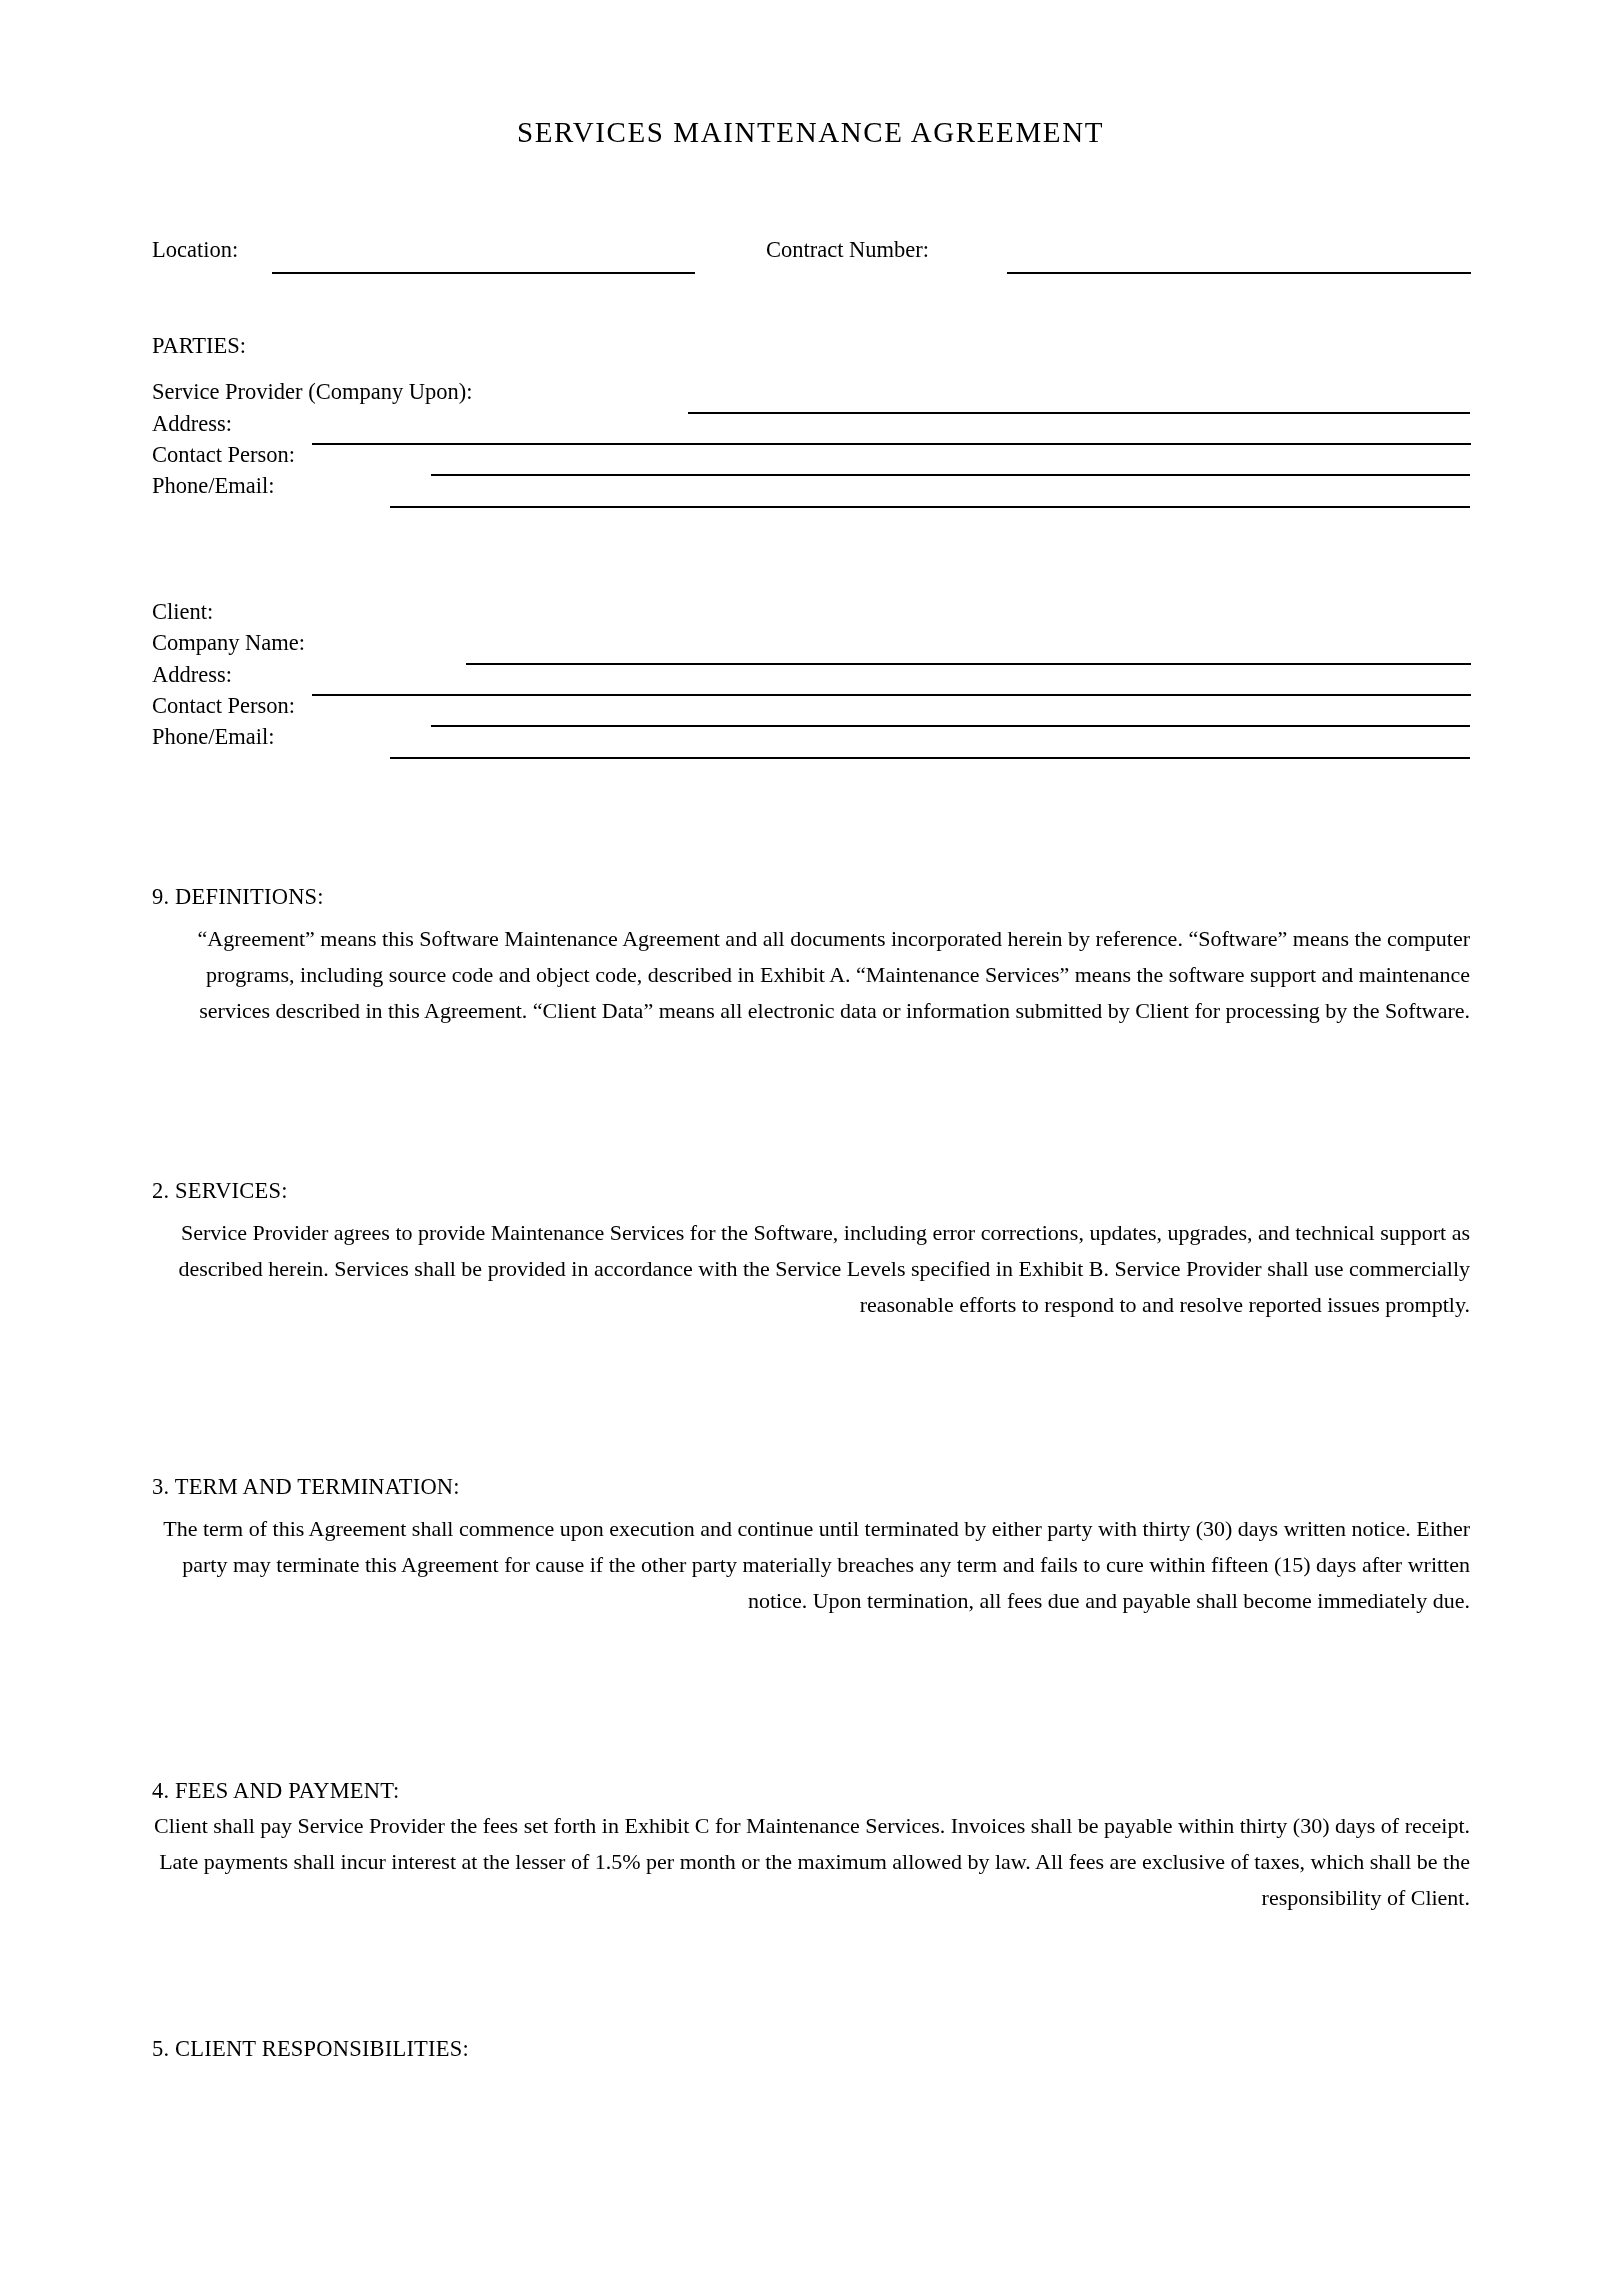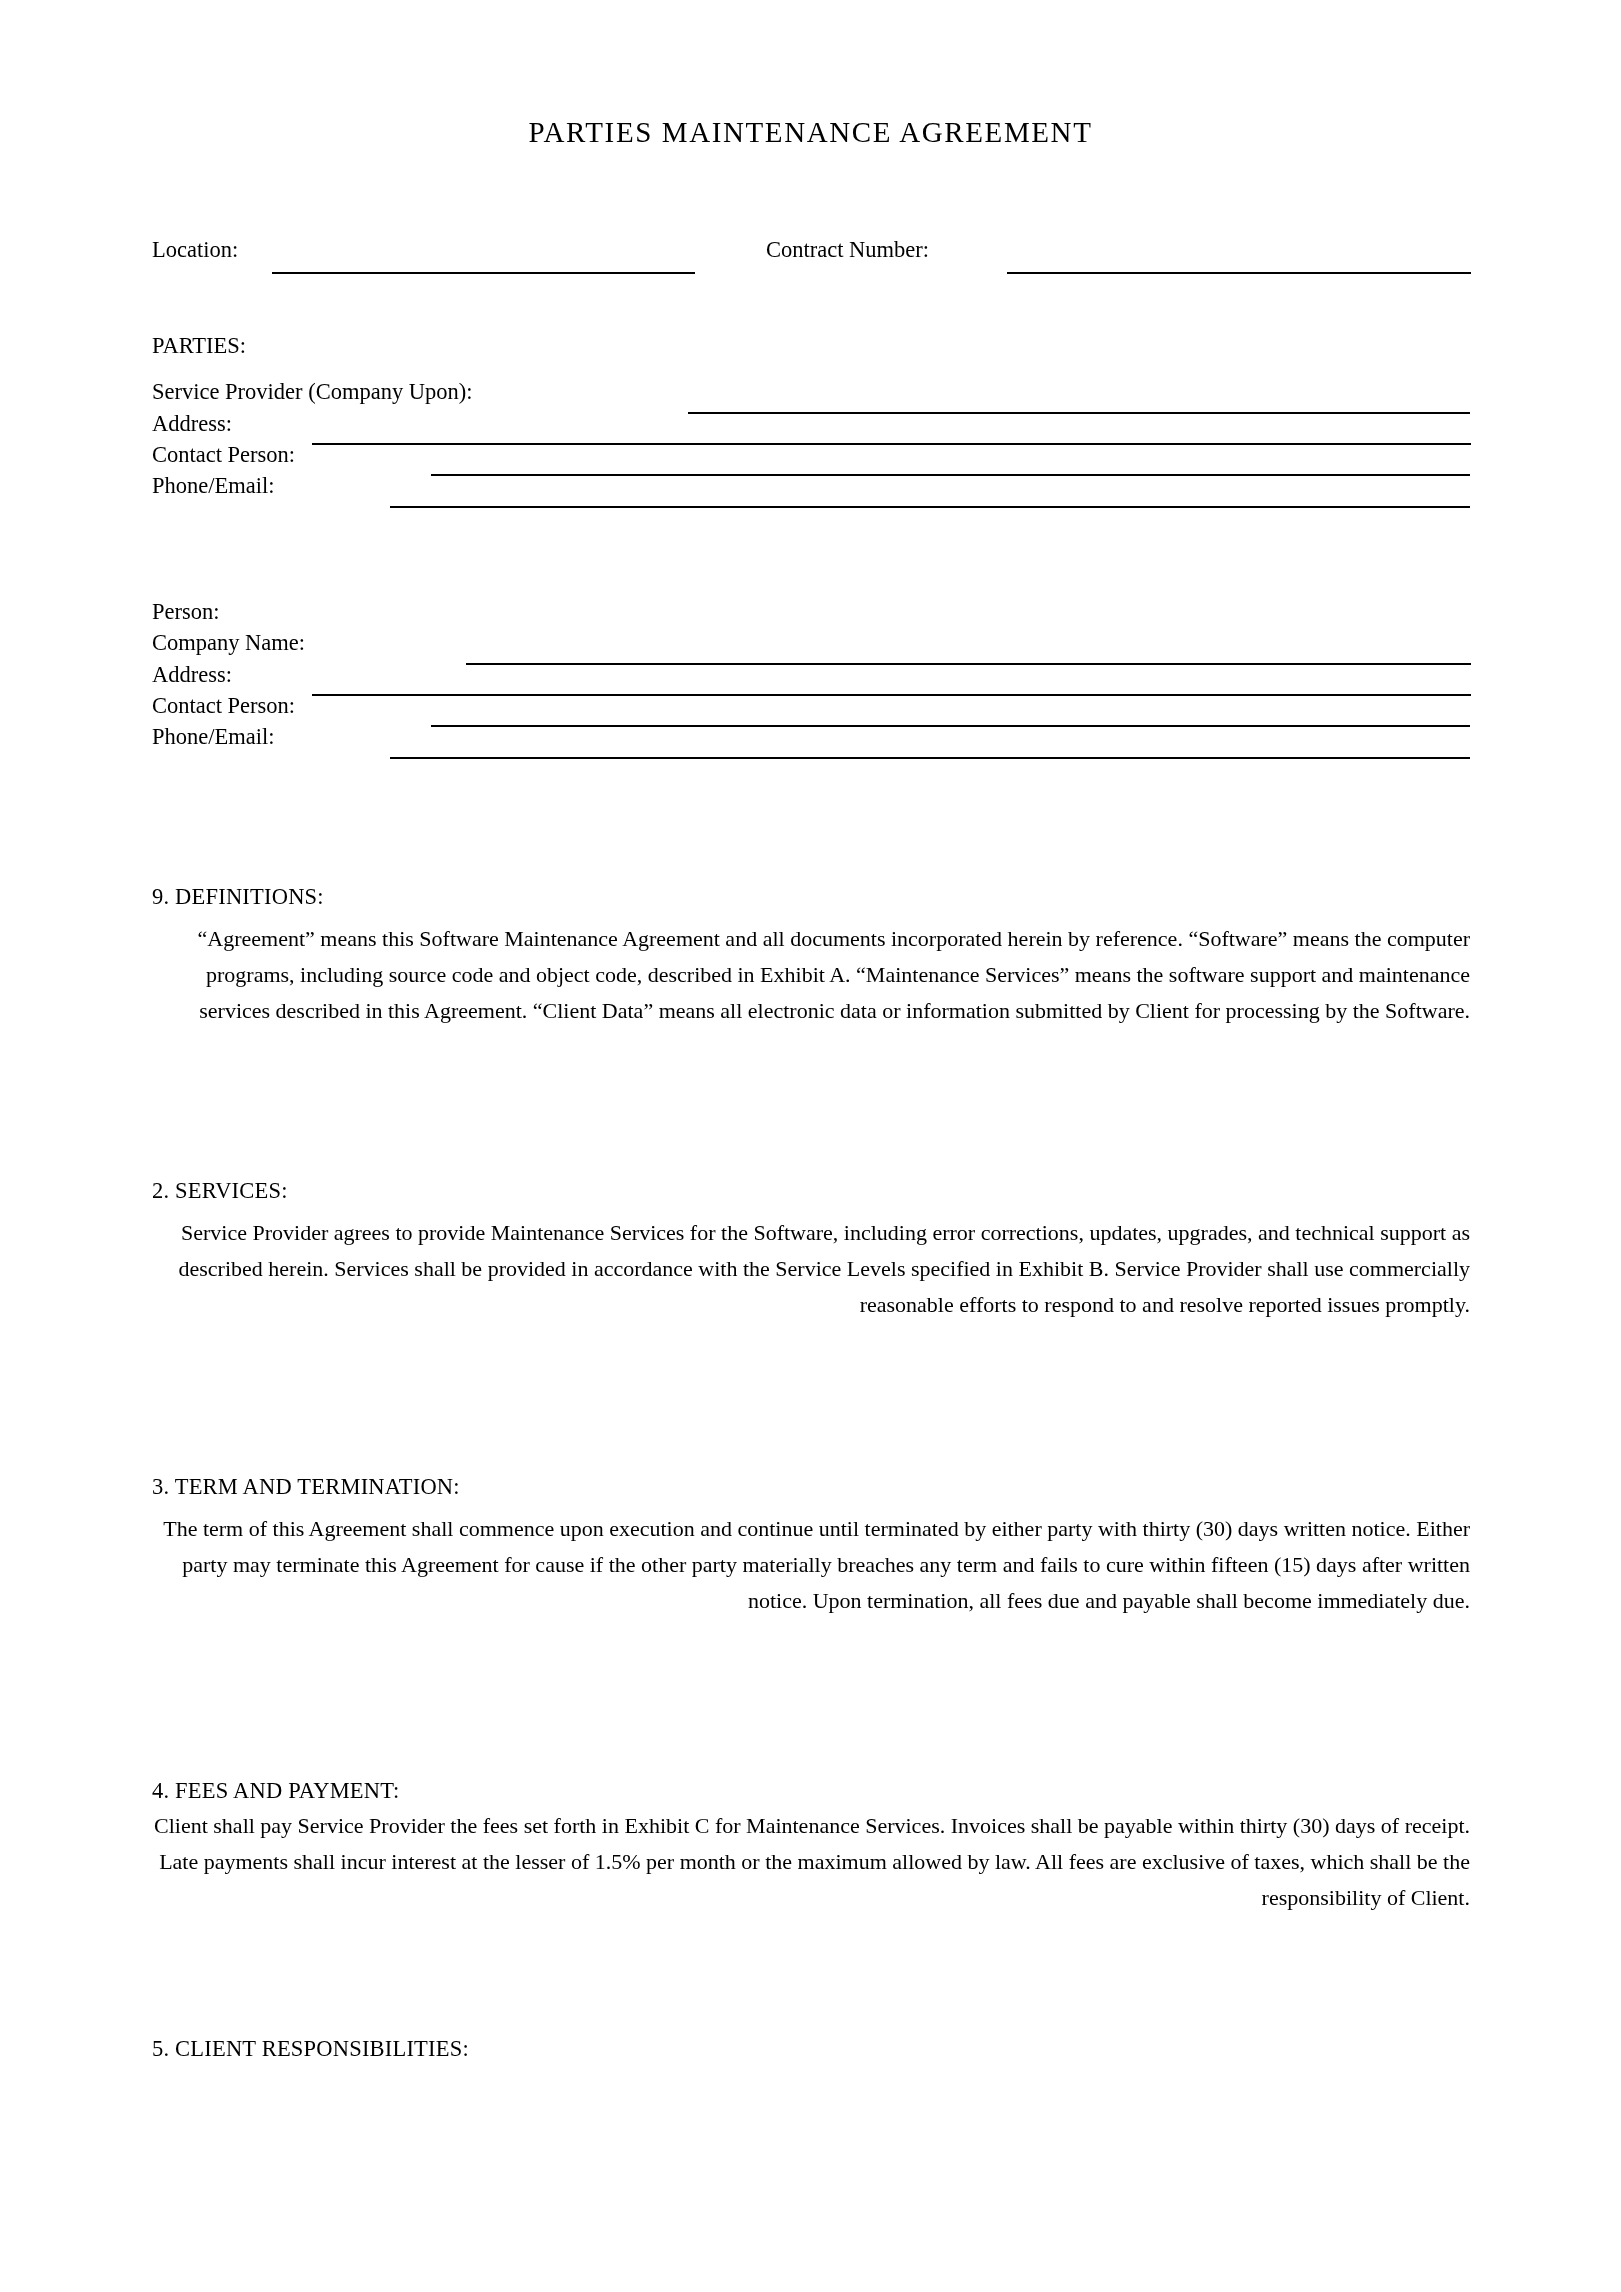--- a/index.html
+++ b/index.html
@@ -62,21 +62,21 @@
     font-size: 22px;
     line-height: 36px;
     text-align: right;
   }
 </style>
 </head>
 <body>
 
 <div class="page">
 
-  <div class="doc-title">PARTIES MAINTENANCE AGREEMENT</div>
+  <div class="doc-title">SERVICES MAINTENANCE AGREEMENT</div>
 
   <div class="plain-label" style="left:152px; top:235px;">Location:</div>
   <div class="fill-line" style="left:272px; top:272px; width:423px;"></div>
 
   <div class="plain-label" style="left:766px; top:235px;">Contract Number:</div>
   <div class="fill-line" style="left:1007px; top:272px; width:464px;"></div>
 
   <div class="plain-label" style="left:152px; top:331px;">PARTIES:</div>
 
   <div class="plain-label" style="left:152px; top:377px;">Service Provider (Company Upon):</div>
@@ -84,21 +84,21 @@
 
   <div class="plain-label" style="left:152px; top:409px;">Address:</div>
   <div class="fill-line" style="left:312px; top:443px; width:1159px;"></div>
 
   <div class="plain-label" style="left:152px; top:440px;">Contact Person:</div>
   <div class="fill-line" style="left:431px; top:474px; width:1039px;"></div>
 
   <div class="plain-label" style="left:152px; top:471px;">Phone/Email:</div>
   <div class="fill-line" style="left:390px; top:506px; width:1080px;"></div>
 
-  <div class="plain-label" style="left:152px; top:597px;">Person:</div>
+  <div class="plain-label" style="left:152px; top:597px;">Client:</div>
 
   <div class="plain-label" style="left:152px; top:628px;">Company Name:</div>
   <div class="fill-line" style="left:466px; top:663px; width:1005px;"></div>
 
   <div class="plain-label" style="left:152px; top:660px;">Address:</div>
   <div class="fill-line" style="left:312px; top:694px; width:1159px;"></div>
 
   <div class="plain-label" style="left:152px; top:691px;">Contact Person:</div>
   <div class="fill-line" style="left:431px; top:725px; width:1039px;"></div>
 

